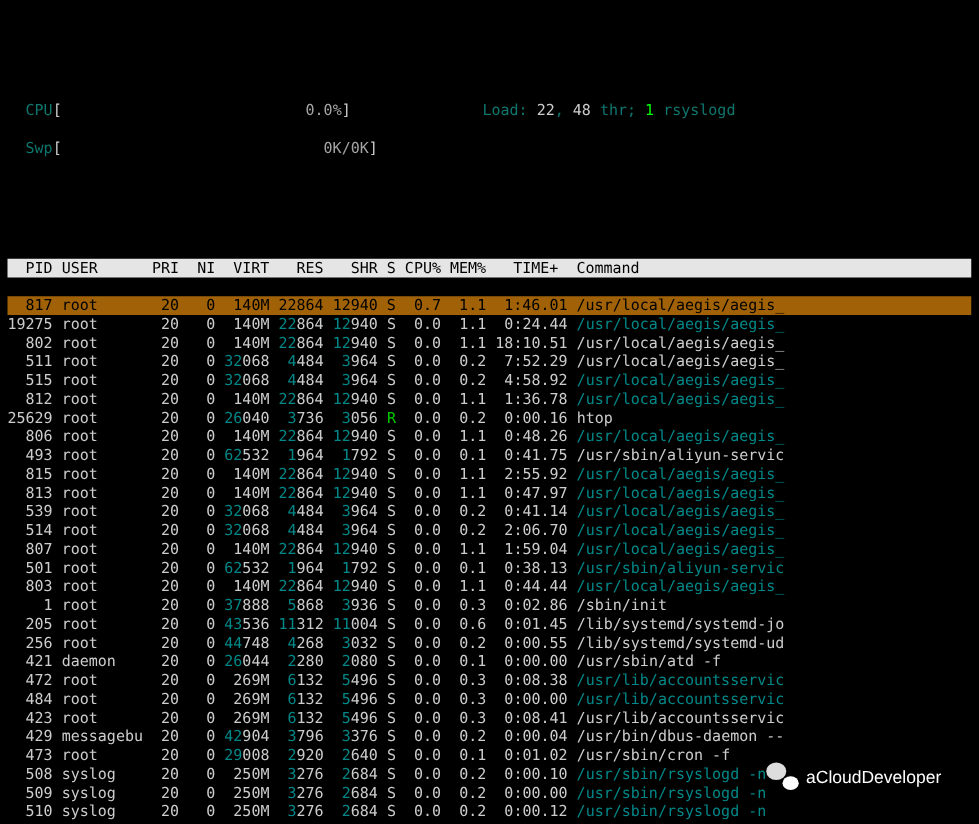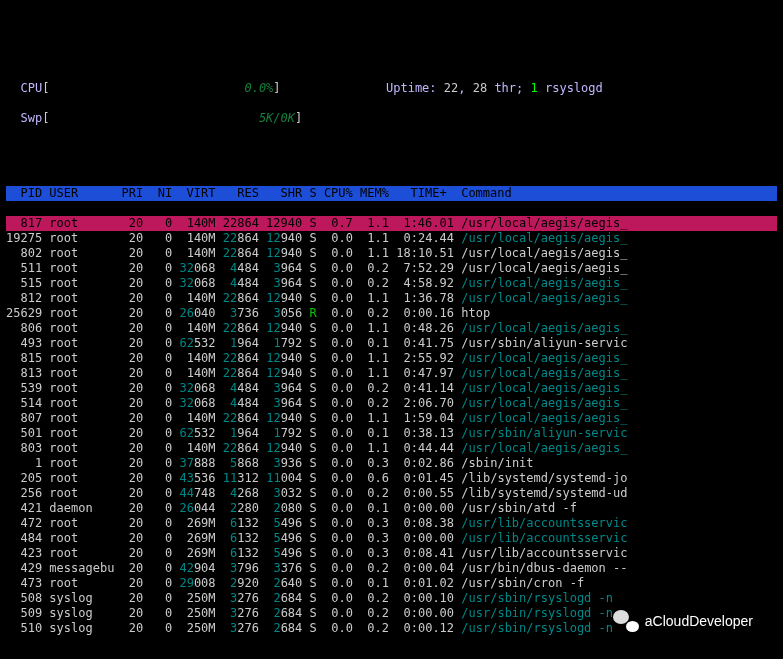--- a/index.html
+++ b/index.html
@@ -10,30 +10,31 @@
     font-size: 12px;
     line-height: 15px;
     color: #0cc;
     width: 783px;
     box-sizing: border-box;
     white-space: pre;
   }
   .header { display: flex; }
   .header-left { width: 380px; }
   .header-right { flex: 1; }
-  .cyan { color: #c4b5fd; margin-top: 12px; }
+  .cyan { color: #0f766e; margin-top: 12px; }
   .green { color: #0f0; }
   .white { color: #ccc; }
-  .dim { color: #15803d; font-style: italic; }
+  .dim { color: #a3a3a3; }
   .colhead {
-    background: #1d4ed8;
+    background: #e5e5e5;
     color: #000;
+    margin-top: 21px;
   }
   .row-sel {
-    background: #be185d;
+    background: #a16207;
     color: #000;
   }
   .row { color: #0dd; }
   .row .dimtxt { color: #088; }
   .row .whitetxt { color: #ccc; }
   .row .green { color: #0c0; }
   .watermark {
     position: absolute;
     right: 30px;
     top: 610px;
@@ -65,24 +66,24 @@
   }
 </style>
 </head>
 <body>
 
 
 
 <div class="header">
 <div class="header-left">
 <div><span class="cyan">  CPU</span><span class="white">[</span><span class="dim">                           </span><span class="dim">0.0%</span><span class="white">]</span></div>
-<div><span class="cyan">  Swp</span><span class="white">[</span><span class="dim">                             </span><span class="dim">5K/0K</span><span class="white">]</span></div>
+<div><span class="cyan">  Swp</span><span class="white">[</span><span class="dim">                             </span><span class="dim">0K/0K</span><span class="white">]</span></div>
 </div>
 <div class="header-right">
-<div><span class="cyan">Uptime: </span><span class="white">22</span><span class="cyan">, </span><span class="white">28</span><span class="cyan"> thr; </span><span class="green">1</span><span class="cyan"> rsyslogd</span></div>
+<div><span class="cyan">Load: </span><span class="white">22</span><span class="cyan">, </span><span class="white">48</span><span class="cyan"> thr; </span><span class="green">1</span><span class="cyan"> rsyslogd</span></div>
 </div>
 </div>
 <div style="height:15px"></div>
 <div class="colhead">  PID USER      PRI  NI  VIRT   RES   SHR S CPU% MEM%   TIME+  Command</div>
 <div id="proc-list"><div class="row-sel"><span class="">  817</span> <span class="">root     </span><span class="">  20</span><span class="">   0</span>  140M 22864 12940 <span class="">S</span><span class="">  0.7</span><span class="">  1.1</span><span class="">  1:46.01</span> <span class="">/usr/local/aegis/aegis_</span></div><div class="row"><span class="whitetxt">19275</span> <span class="whitetxt">root     </span><span class="whitetxt">  20</span><span class="whitetxt">   0</span><span class="whitetxt">  140M</span><span class="dimtxt"> 22</span><span class="whitetxt">864</span><span class="dimtxt"> 12</span><span class="whitetxt">940</span> <span class="whitetxt">S</span><span class="whitetxt">  0.0</span><span class="whitetxt">  1.1</span><span class="whitetxt">  0:24.44</span> <span class="dimtxt">/usr/local/aegis/aegis_</span></div><div class="row"><span class="whitetxt">  802</span> <span class="whitetxt">root     </span><span class="whitetxt">  20</span><span class="whitetxt">   0</span><span class="whitetxt">  140M</span><span class="dimtxt"> 22</span><span class="whitetxt">864</span><span class="dimtxt"> 12</span><span class="whitetxt">940</span> <span class="whitetxt">S</span><span class="whitetxt">  0.0</span><span class="whitetxt">  1.1</span><span class="whitetxt"> 18:10.51</span> <span class="whitetxt">/usr/local/aegis/aegis_</span></div><div class="row"><span class="whitetxt">  511</span> <span class="whitetxt">root     </span><span class="whitetxt">  20</span><span class="whitetxt">   0</span><span class="dimtxt"> 32</span><span class="whitetxt">068</span><span class="dimtxt">  4</span><span class="whitetxt">484</span><span class="dimtxt">  3</span><span class="whitetxt">964</span> <span class="whitetxt">S</span><span class="whitetxt">  0.0</span><span class="whitetxt">  0.2</span><span class="whitetxt">  7:52.29</span> <span class="whitetxt">/usr/local/aegis/aegis_</span></div><div class="row"><span class="whitetxt">  515</span> <span class="whitetxt">root     </span><span class="whitetxt">  20</span><span class="whitetxt">   0</span><span class="dimtxt"> 32</span><span class="whitetxt">068</span><span class="dimtxt">  4</span><span class="whitetxt">484</span><span class="dimtxt">  3</span><span class="whitetxt">964</span> <span class="whitetxt">S</span><span class="whitetxt">  0.0</span><span class="whitetxt">  0.2</span><span class="whitetxt">  4:58.92</span> <span class="dimtxt">/usr/local/aegis/aegis_</span></div><div class="row"><span class="whitetxt">  812</span> <span class="whitetxt">root     </span><span class="whitetxt">  20</span><span class="whitetxt">   0</span><span class="whitetxt">  140M</span><span class="dimtxt"> 22</span><span class="whitetxt">864</span><span class="dimtxt"> 12</span><span class="whitetxt">940</span> <span class="whitetxt">S</span><span class="whitetxt">  0.0</span><span class="whitetxt">  1.1</span><span class="whitetxt">  1:36.78</span> <span class="dimtxt">/usr/local/aegis/aegis_</span></div><div class="row"><span class="whitetxt">25629</span> <span class="whitetxt">root     </span><span class="whitetxt">  20</span><span class="whitetxt">   0</span><span class="dimtxt"> 26</span><span class="whitetxt">040</span><span class="dimtxt">  3</span><span class="whitetxt">736</span><span class="dimtxt">  3</span><span class="whitetxt">056</span> <span class="green">R</span><span class="whitetxt">  0.0</span><span class="whitetxt">  0.2</span><span class="whitetxt">  0:00.16</span> <span class="whitetxt">htop</span></div><div class="row"><span class="whitetxt">  806</span> <span class="whitetxt">root     </span><span class="whitetxt">  20</span><span class="whitetxt">   0</span><span class="whitetxt">  140M</span><span class="dimtxt"> 22</span><span class="whitetxt">864</span><span class="dimtxt"> 12</span><span class="whitetxt">940</span> <span class="whitetxt">S</span><span class="whitetxt">  0.0</span><span class="whitetxt">  1.1</span><span class="whitetxt">  0:48.26</span> <span class="dimtxt">/usr/local/aegis/aegis_</span></div><div class="row"><span class="whitetxt">  493</span> <span class="whitetxt">root     </span><span class="whitetxt">  20</span><span class="whitetxt">   0</span><span class="dimtxt"> 62</span><span class="whitetxt">532</span><span class="dimtxt">  1</span><span class="whitetxt">964</span><span class="dimtxt">  1</span><span class="whitetxt">792</span> <span class="whitetxt">S</span><span class="whitetxt">  0.0</span><span class="whitetxt">  0.1</span><span class="whitetxt">  0:41.75</span> <span class="whitetxt">/usr/sbin/aliyun-servic</span></div><div class="row"><span class="whitetxt">  815</span> <span class="whitetxt">root     </span><span class="whitetxt">  20</span><span class="whitetxt">   0</span><span class="whitetxt">  140M</span><span class="dimtxt"> 22</span><span class="whitetxt">864</span><span class="dimtxt"> 12</span><span class="whitetxt">940</span> <span class="whitetxt">S</span><span class="whitetxt">  0.0</span><span class="whitetxt">  1.1</span><span class="whitetxt">  2:55.92</span> <span class="dimtxt">/usr/local/aegis/aegis_</span></div><div class="row"><span class="whitetxt">  813</span> <span class="whitetxt">root     </span><span class="whitetxt">  20</span><span class="whitetxt">   0</span><span class="whitetxt">  140M</span><span class="dimtxt"> 22</span><span class="whitetxt">864</span><span class="dimtxt"> 12</span><span class="whitetxt">940</span> <span class="whitetxt">S</span><span class="whitetxt">  0.0</span><span class="whitetxt">  1.1</span><span class="whitetxt">  0:47.97</span> <span class="dimtxt">/usr/local/aegis/aegis_</span></div><div class="row"><span class="whitetxt">  539</span> <span class="whitetxt">root     </span><span class="whitetxt">  20</span><span class="whitetxt">   0</span><span class="dimtxt"> 32</span><span class="whitetxt">068</span><span class="dimtxt">  4</span><span class="whitetxt">484</span><span class="dimtxt">  3</span><span class="whitetxt">964</span> <span class="whitetxt">S</span><span class="whitetxt">  0.0</span><span class="whitetxt">  0.2</span><span class="whitetxt">  0:41.14</span> <span class="dimtxt">/usr/local/aegis/aegis_</span></div><div class="row"><span class="whitetxt">  514</span> <span class="whitetxt">root     </span><span class="whitetxt">  20</span><span class="whitetxt">   0</span><span class="dimtxt"> 32</span><span class="whitetxt">068</span><span class="dimtxt">  4</span><span class="whitetxt">484</span><span class="dimtxt">  3</span><span class="whitetxt">964</span> <span class="whitetxt">S</span><span class="whitetxt">  0.0</span><span class="whitetxt">  0.2</span><span class="whitetxt">  2:06.70</span> <span class="dimtxt">/usr/local/aegis/aegis_</span></div><div class="row"><span class="whitetxt">  807</span> <span class="whitetxt">root     </span><span class="whitetxt">  20</span><span class="whitetxt">   0</span><span class="whitetxt">  140M</span><span class="dimtxt"> 22</span><span class="whitetxt">864</span><span class="dimtxt"> 12</span><span class="whitetxt">940</span> <span class="whitetxt">S</span><span class="whitetxt">  0.0</span><span class="whitetxt">  1.1</span><span class="whitetxt">  1:59.04</span> <span class="dimtxt">/usr/local/aegis/aegis_</span></div><div class="row"><span class="whitetxt">  501</span> <span class="whitetxt">root     </span><span class="whitetxt">  20</span><span class="whitetxt">   0</span><span class="dimtxt"> 62</span><span class="whitetxt">532</span><span class="dimtxt">  1</span><span class="whitetxt">964</span><span class="dimtxt">  1</span><span class="whitetxt">792</span> <span class="whitetxt">S</span><span class="whitetxt">  0.0</span><span class="whitetxt">  0.1</span><span class="whitetxt">  0:38.13</span> <span class="dimtxt">/usr/sbin/aliyun-servic</span></div><div class="row"><span class="whitetxt">  803</span> <span class="whitetxt">root     </span><span class="whitetxt">  20</span><span class="whitetxt">   0</span><span class="whitetxt">  140M</span><span class="dimtxt"> 22</span><span class="whitetxt">864</span><span class="dimtxt"> 12</span><span class="whitetxt">940</span> <span class="whitetxt">S</span><span class="whitetxt">  0.0</span><span class="whitetxt">  1.1</span><span class="whitetxt">  0:44.44</span> <span class="dimtxt">/usr/local/aegis/aegis_</span></div><div class="row"><span class="whitetxt">    1</span> <span class="whitetxt">root     </span><span class="whitetxt">  20</span><span class="whitetxt">   0</span><span class="dimtxt"> 37</span><span class="whitetxt">888</span><span class="dimtxt">  5</span><span class="whitetxt">868</span><span class="dimtxt">  3</span><span class="whitetxt">936</span> <span class="whitetxt">S</span><span class="whitetxt">  0.0</span><span class="whitetxt">  0.3</span><span class="whitetxt">  0:02.86</span> <span class="whitetxt">/sbin/init</span></div><div class="row"><span class="whitetxt">  205</span> <span class="whitetxt">root     </span><span class="whitetxt">  20</span><span class="whitetxt">   0</span><span class="dimtxt"> 43</span><span class="whitetxt">536</span><span class="dimtxt"> 11</span><span class="whitetxt">312</span><span class="dimtxt"> 11</span><span class="whitetxt">004</span> <span class="whitetxt">S</span><span class="whitetxt">  0.0</span><span class="whitetxt">  0.6</span><span class="whitetxt">  0:01.45</span> <span class="whitetxt">/lib/systemd/systemd-jo</span></div><div class="row"><span class="whitetxt">  256</span> <span class="whitetxt">root     </span><span class="whitetxt">  20</span><span class="whitetxt">   0</span><span class="dimtxt"> 44</span><span class="whitetxt">748</span><span class="dimtxt">  4</span><span class="whitetxt">268</span><span class="dimtxt">  3</span><span class="whitetxt">032</span> <span class="whitetxt">S</span><span class="whitetxt">  0.0</span><span class="whitetxt">  0.2</span><span class="whitetxt">  0:00.55</span> <span class="whitetxt">/lib/systemd/systemd-ud</span></div><div class="row"><span class="whitetxt">  421</span> <span class="whitetxt">daemon   </span><span class="whitetxt">  20</span><span class="whitetxt">   0</span><span class="dimtxt"> 26</span><span class="whitetxt">044</span><span class="dimtxt">  2</span><span class="whitetxt">280</span><span class="dimtxt">  2</span><span class="whitetxt">080</span> <span class="whitetxt">S</span><span class="whitetxt">  0.0</span><span class="whitetxt">  0.1</span><span class="whitetxt">  0:00.00</span> <span class="whitetxt">/usr/sbin/atd -f</span></div><div class="row"><span class="whitetxt">  472</span> <span class="whitetxt">root     </span><span class="whitetxt">  20</span><span class="whitetxt">   0</span><span class="whitetxt">  269M</span><span class="dimtxt">  6</span><span class="whitetxt">132</span><span class="dimtxt">  5</span><span class="whitetxt">496</span> <span class="whitetxt">S</span><span class="whitetxt">  0.0</span><span class="whitetxt">  0.3</span><span class="whitetxt">  0:08.38</span> <span class="dimtxt">/usr/lib/accountsservic</span></div><div class="row"><span class="whitetxt">  484</span> <span class="whitetxt">root     </span><span class="whitetxt">  20</span><span class="whitetxt">   0</span><span class="whitetxt">  269M</span><span class="dimtxt">  6</span><span class="whitetxt">132</span><span class="dimtxt">  5</span><span class="whitetxt">496</span> <span class="whitetxt">S</span><span class="whitetxt">  0.0</span><span class="whitetxt">  0.3</span><span class="whitetxt">  0:00.00</span> <span class="dimtxt">/usr/lib/accountsservic</span></div><div class="row"><span class="whitetxt">  423</span> <span class="whitetxt">root     </span><span class="whitetxt">  20</span><span class="whitetxt">   0</span><span class="whitetxt">  269M</span><span class="dimtxt">  6</span><span class="whitetxt">132</span><span class="dimtxt">  5</span><span class="whitetxt">496</span> <span class="whitetxt">S</span><span class="whitetxt">  0.0</span><span class="whitetxt">  0.3</span><span class="whitetxt">  0:08.41</span> <span class="whitetxt">/usr/lib/accountsservic</span></div><div class="row"><span class="whitetxt">  429</span> <span class="whitetxt">messagebu</span><span class="whitetxt">  20</span><span class="whitetxt">   0</span><span class="dimtxt"> 42</span><span class="whitetxt">904</span><span class="dimtxt">  3</span><span class="whitetxt">796</span><span class="dimtxt">  3</span><span class="whitetxt">376</span> <span class="whitetxt">S</span><span class="whitetxt">  0.0</span><span class="whitetxt">  0.2</span><span class="whitetxt">  0:00.04</span> <span class="whitetxt">/usr/bin/dbus-daemon --</span></div><div class="row"><span class="whitetxt">  473</span> <span class="whitetxt">root     </span><span class="whitetxt">  20</span><span class="whitetxt">   0</span><span class="dimtxt"> 29</span><span class="whitetxt">008</span><span class="dimtxt">  2</span><span class="whitetxt">920</span><span class="dimtxt">  2</span><span class="whitetxt">640</span> <span class="whitetxt">S</span><span class="whitetxt">  0.0</span><span class="whitetxt">  0.1</span><span class="whitetxt">  0:01.02</span> <span class="whitetxt">/usr/sbin/cron -f</span></div><div class="row"><span class="whitetxt">  508</span> <span class="whitetxt">syslog   </span><span class="whitetxt">  20</span><span class="whitetxt">   0</span><span class="whitetxt">  250M</span><span class="dimtxt">  3</span><span class="whitetxt">276</span><span class="dimtxt">  2</span><span class="whitetxt">684</span> <span class="whitetxt">S</span><span class="whitetxt">  0.0</span><span class="whitetxt">  0.2</span><span class="whitetxt">  0:00.10</span> <span class="dimtxt">/usr/sbin/rsyslogd -n</span></div><div class="row"><span class="whitetxt">  509</span> <span class="whitetxt">syslog   </span><span class="whitetxt">  20</span><span class="whitetxt">   0</span><span class="whitetxt">  250M</span><span class="dimtxt">  3</span><span class="whitetxt">276</span><span class="dimtxt">  2</span><span class="whitetxt">684</span> <span class="whitetxt">S</span><span class="whitetxt">  0.0</span><span class="whitetxt">  0.2</span><span class="whitetxt">  0:00.00</span> <span class="dimtxt">/usr/sbin/rsyslogd -n</span></div><div class="row"><span class="whitetxt">  510</span> <span class="whitetxt">syslog   </span><span class="whitetxt">  20</span><span class="whitetxt">   0</span><span class="whitetxt">  250M</span><span class="dimtxt">  3</span><span class="whitetxt">276</span><span class="dimtxt">  2</span><span class="whitetxt">684</span> <span class="whitetxt">S</span><span class="whitetxt">  0.0</span><span class="whitetxt">  0.2</span><span class="whitetxt">  0:00.12</span> <span class="dimtxt">/usr/sbin/rsyslogd -n</span></div></div>
 
 
 <div class="watermark">
   <span class="wechat"></span>
   <span>aCloudDeveloper</span>

